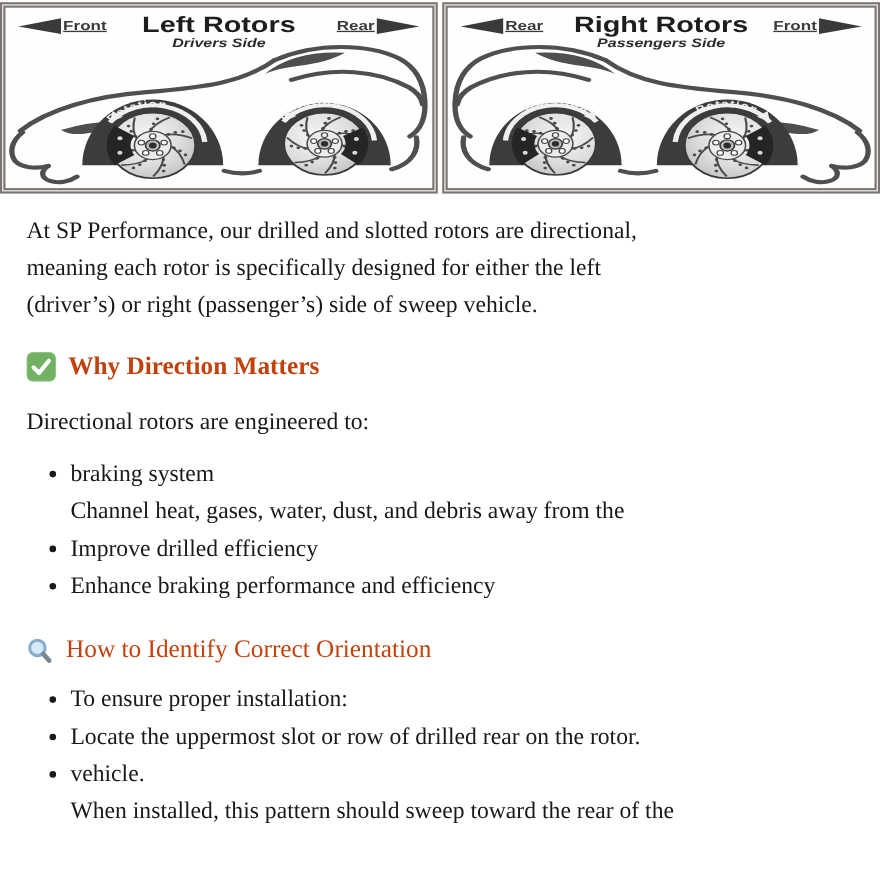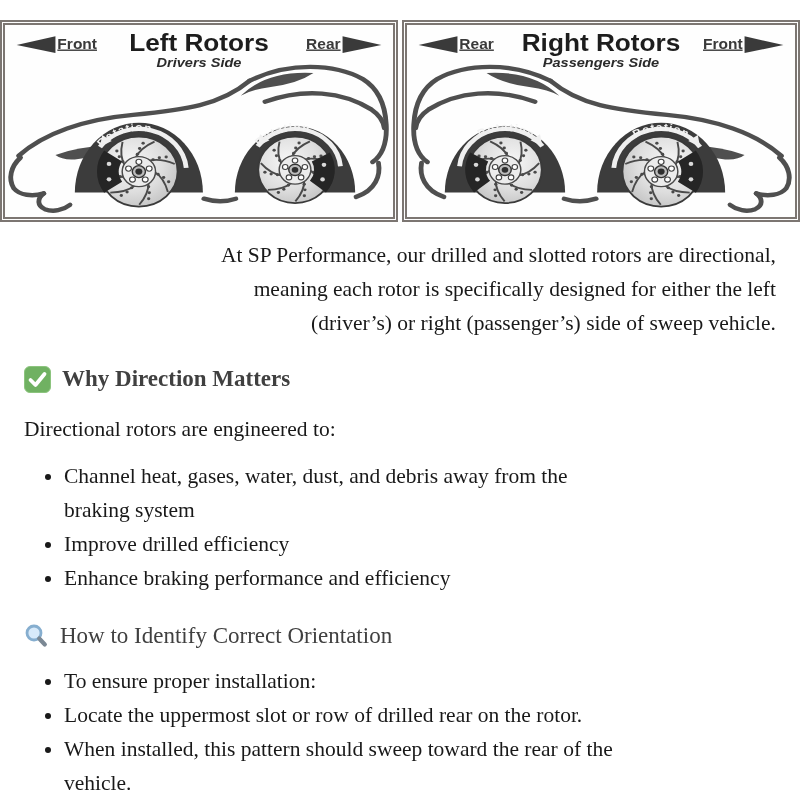--- a/index.html
+++ b/index.html
@@ -1,31 +1,31 @@
 <!DOCTYPE html>
 <html><head>
 <meta charset="utf-8">
 <style>
   html,body{margin:0;padding:0;background:#ffffff;width:800px;height:800px;overflow:hidden;}
   .page{width:800px;height:800px;background:#fff;}
 
   
-  .diagram{display:flex;gap:4px;height:222px;padding-top:20px;box-sizing:border-box;}
+  .diagram{display:flex;gap:4px;height:176px;padding-top:2px;box-sizing:border-box;}
   .panel{flex:1;border:5px double #7c7672;background:#fefefe;box-sizing:border-box;overflow:hidden;}
   .panel svg{display:block;width:100%;height:100%;}
   .dirlabel{font:bold 16px "Liberation Sans",sans-serif;fill:#3a3a3a;text-decoration:underline;}
   .ptitle{font:bold 27px "Liberation Sans",sans-serif;fill:#1d1d1d;}
   .psub{font:italic bold 15px "Liberation Sans",sans-serif;fill:#2b2b2b;}
 
   
   .content{padding:6px 24px 0 24px;font-family:"Liberation Serif",serif;font-size:21.5px;line-height:34px;color:#191919;}
   .ln{display:block;}
-  .intro{margin:10px 0 0 0;text-align:right;}
-  h2{display:flex;align-items:center;gap:11px;font-size:23px;line-height:30px;margin:24px 0 0 0;font-weight:bold;color:#404040;font-family:"Liberation Serif",serif;}
-  h2.plain{font-weight:normal;margin-top:26px;}
+  .intro{margin:10px 0 0 0;}
+  h2{display:flex;align-items:center;gap:11px;font-size:23px;line-height:30px;margin:24px 0 0 0;font-weight:bold;color:#c2410c;font-family:"Liberation Serif",serif;}
+  h2.plain{font-weight:normal;margin-top:26px;align-items:flex-end;}
   .lead{margin:18px 0 0 0;}
   ul{margin:13px 0 0 0;padding-left:40px;}
   li{margin:0;padding:0;}
   .emoji-box{display:inline-flex;flex:0 0 auto;line-height:0;}
 </style>
 </head>
 <body>
 
 <div class="page">
 
@@ -278,22 +278,22 @@
           <path d="M6.5 14 L11.5 19 L20.5 8" stroke="#ffffff" stroke-width="3.8" fill="none" stroke-linecap="round" stroke-linejoin="round"></path>
         </svg>
       </span>
       <span>Why Direction Matters</span>
     </h2>
 
     <p class="lead">Directional rotors are engineered to:</p>
 
     <ul>
       <li>
+        <span class="ln">braking system</span>
         <span class="ln">Channel heat, gases, water, dust, and debris away from the</span>
-        <span class="ln">braking system</span>
       </li>
       <li>
         <span class="ln">Improve drilled efficiency</span>
       </li>
       <li>
         <span class="ln">Enhance braking performance and efficiency</span>
       </li>
     </ul>
 
     <h2 class="plain">
@@ -307,19 +307,19 @@
     </h2>
 
     <ul>
       <li>
         <span class="ln">To ensure proper installation:</span>
       </li>
       <li>
         <span class="ln">Locate the uppermost slot or row of drilled rear on the rotor.</span>
       </li>
       <li>
+        <span class="ln">vehicle.</span>
         <span class="ln">When installed, this pattern should sweep toward the rear of the</span>
-        <span class="ln">vehicle.</span>
       </li>
     </ul>
 
   </div>
 </div>
 
 </body></html>

